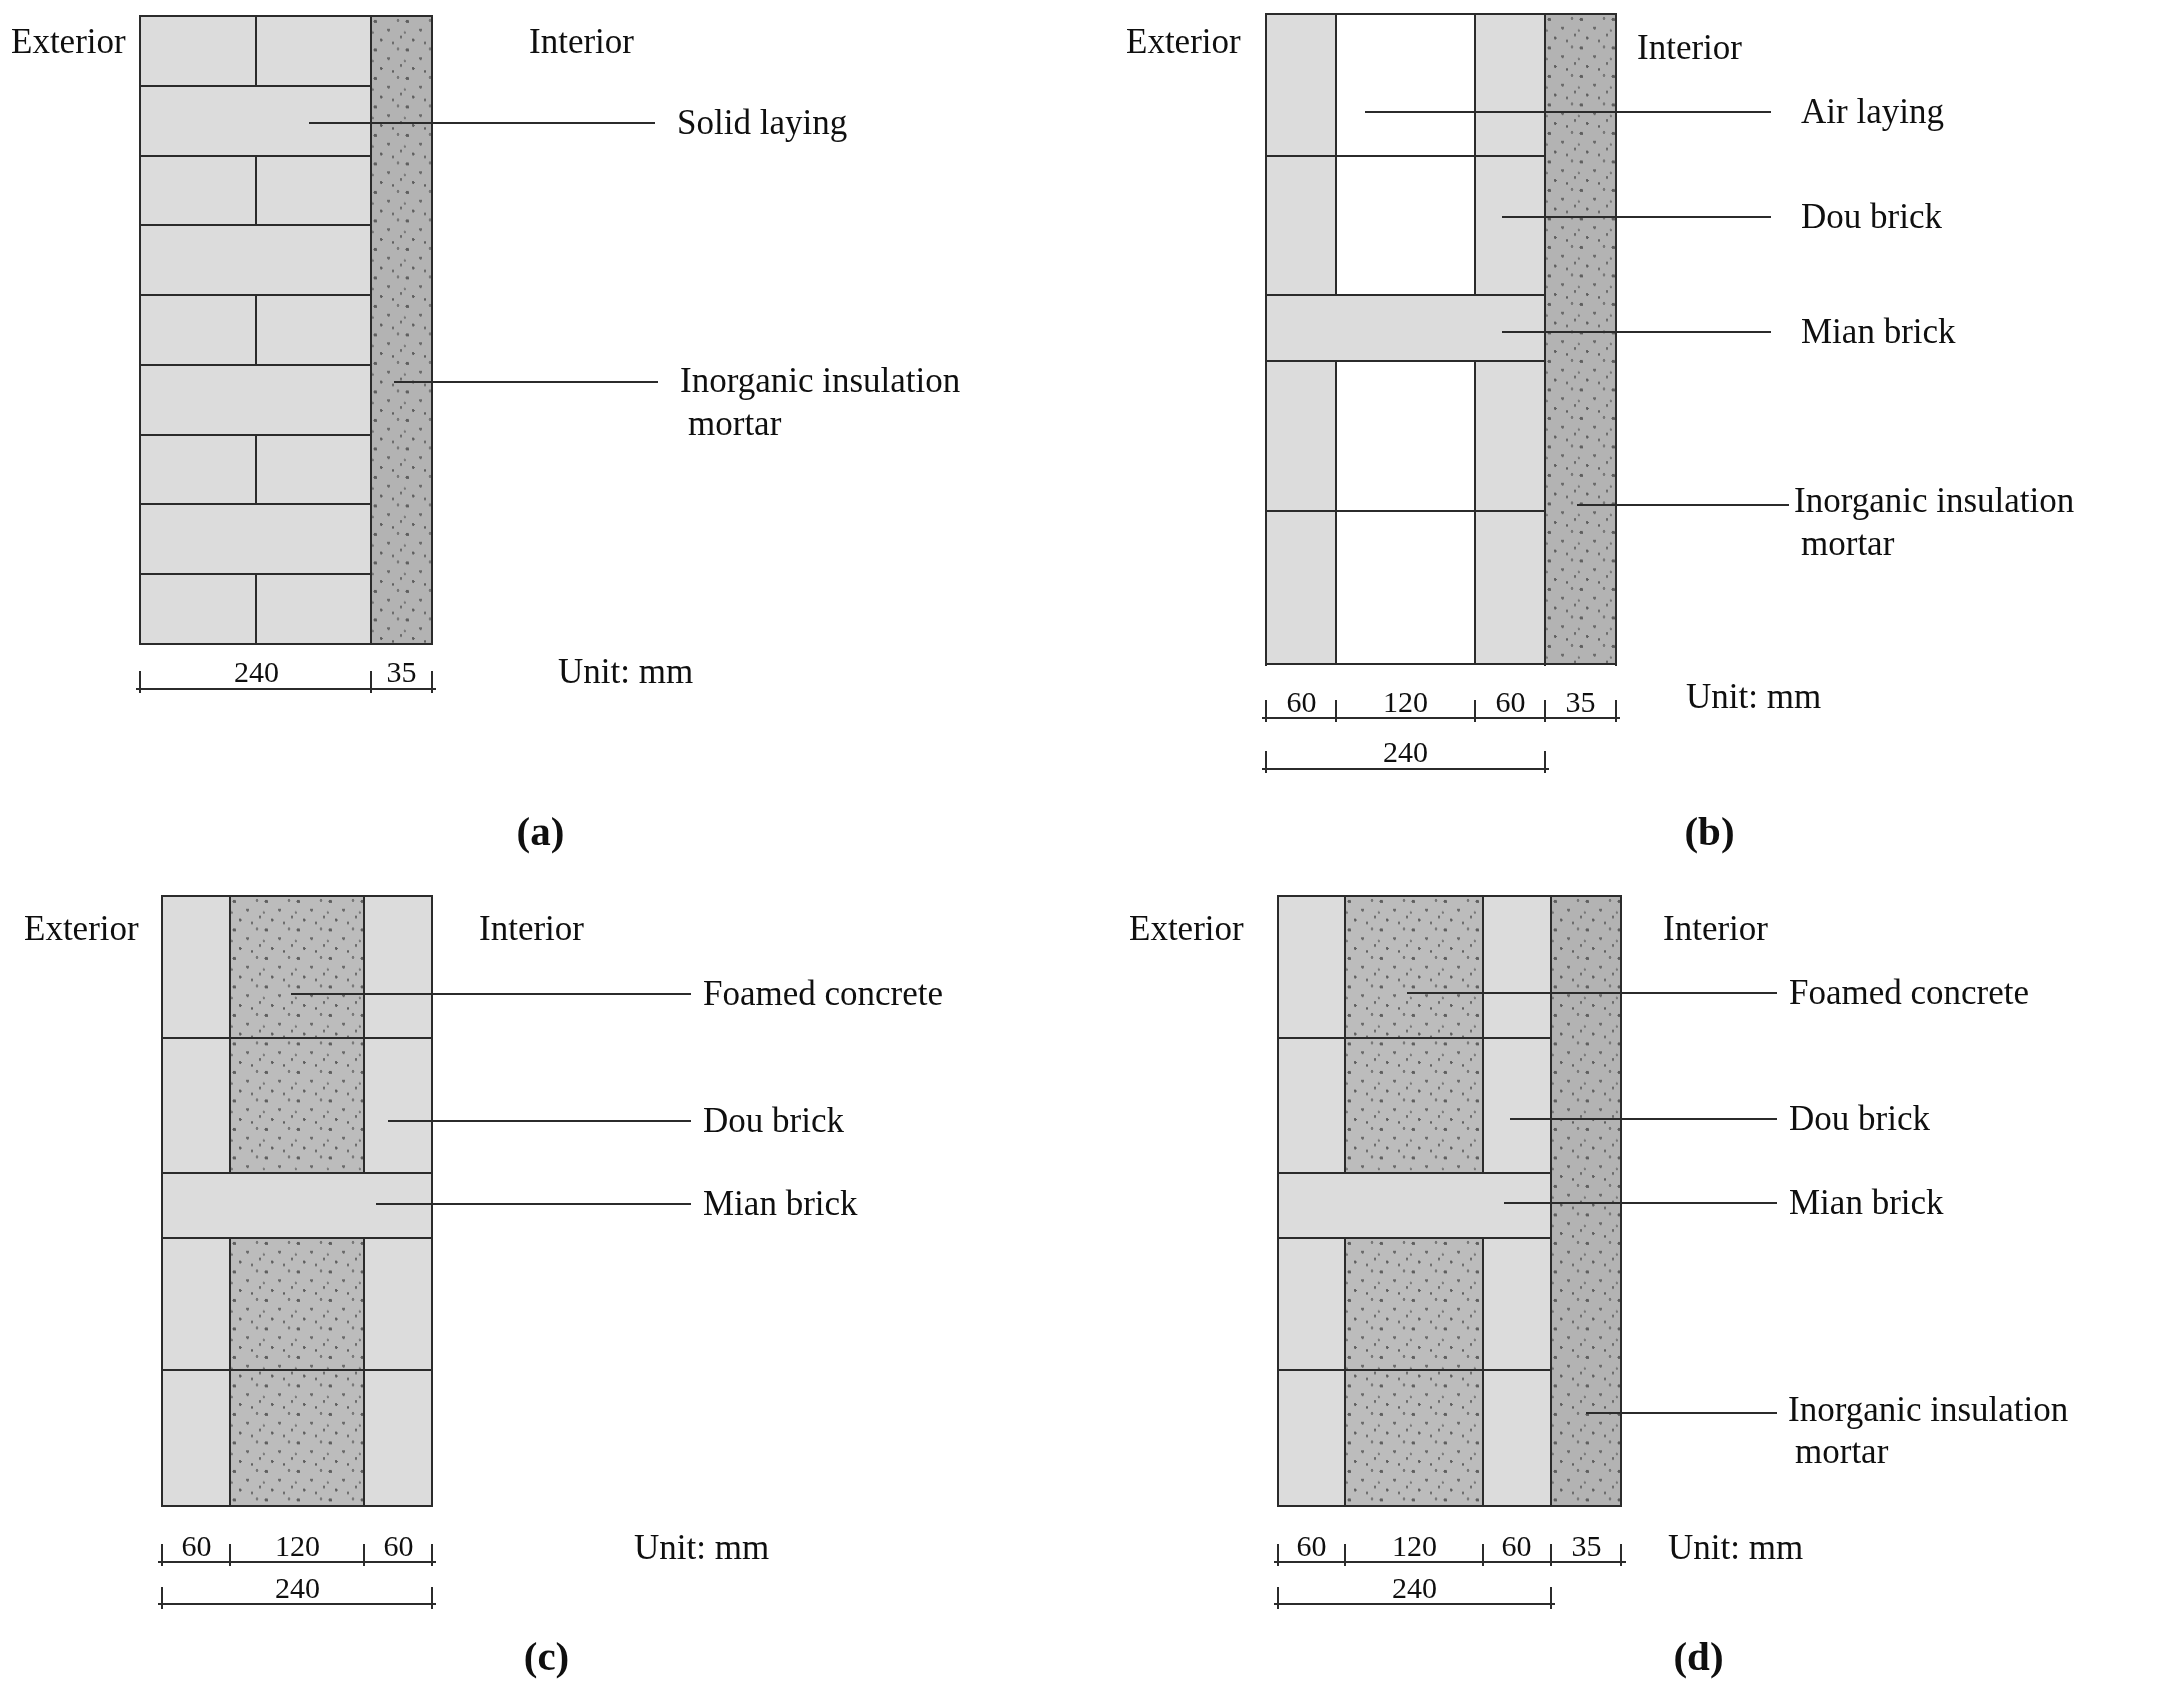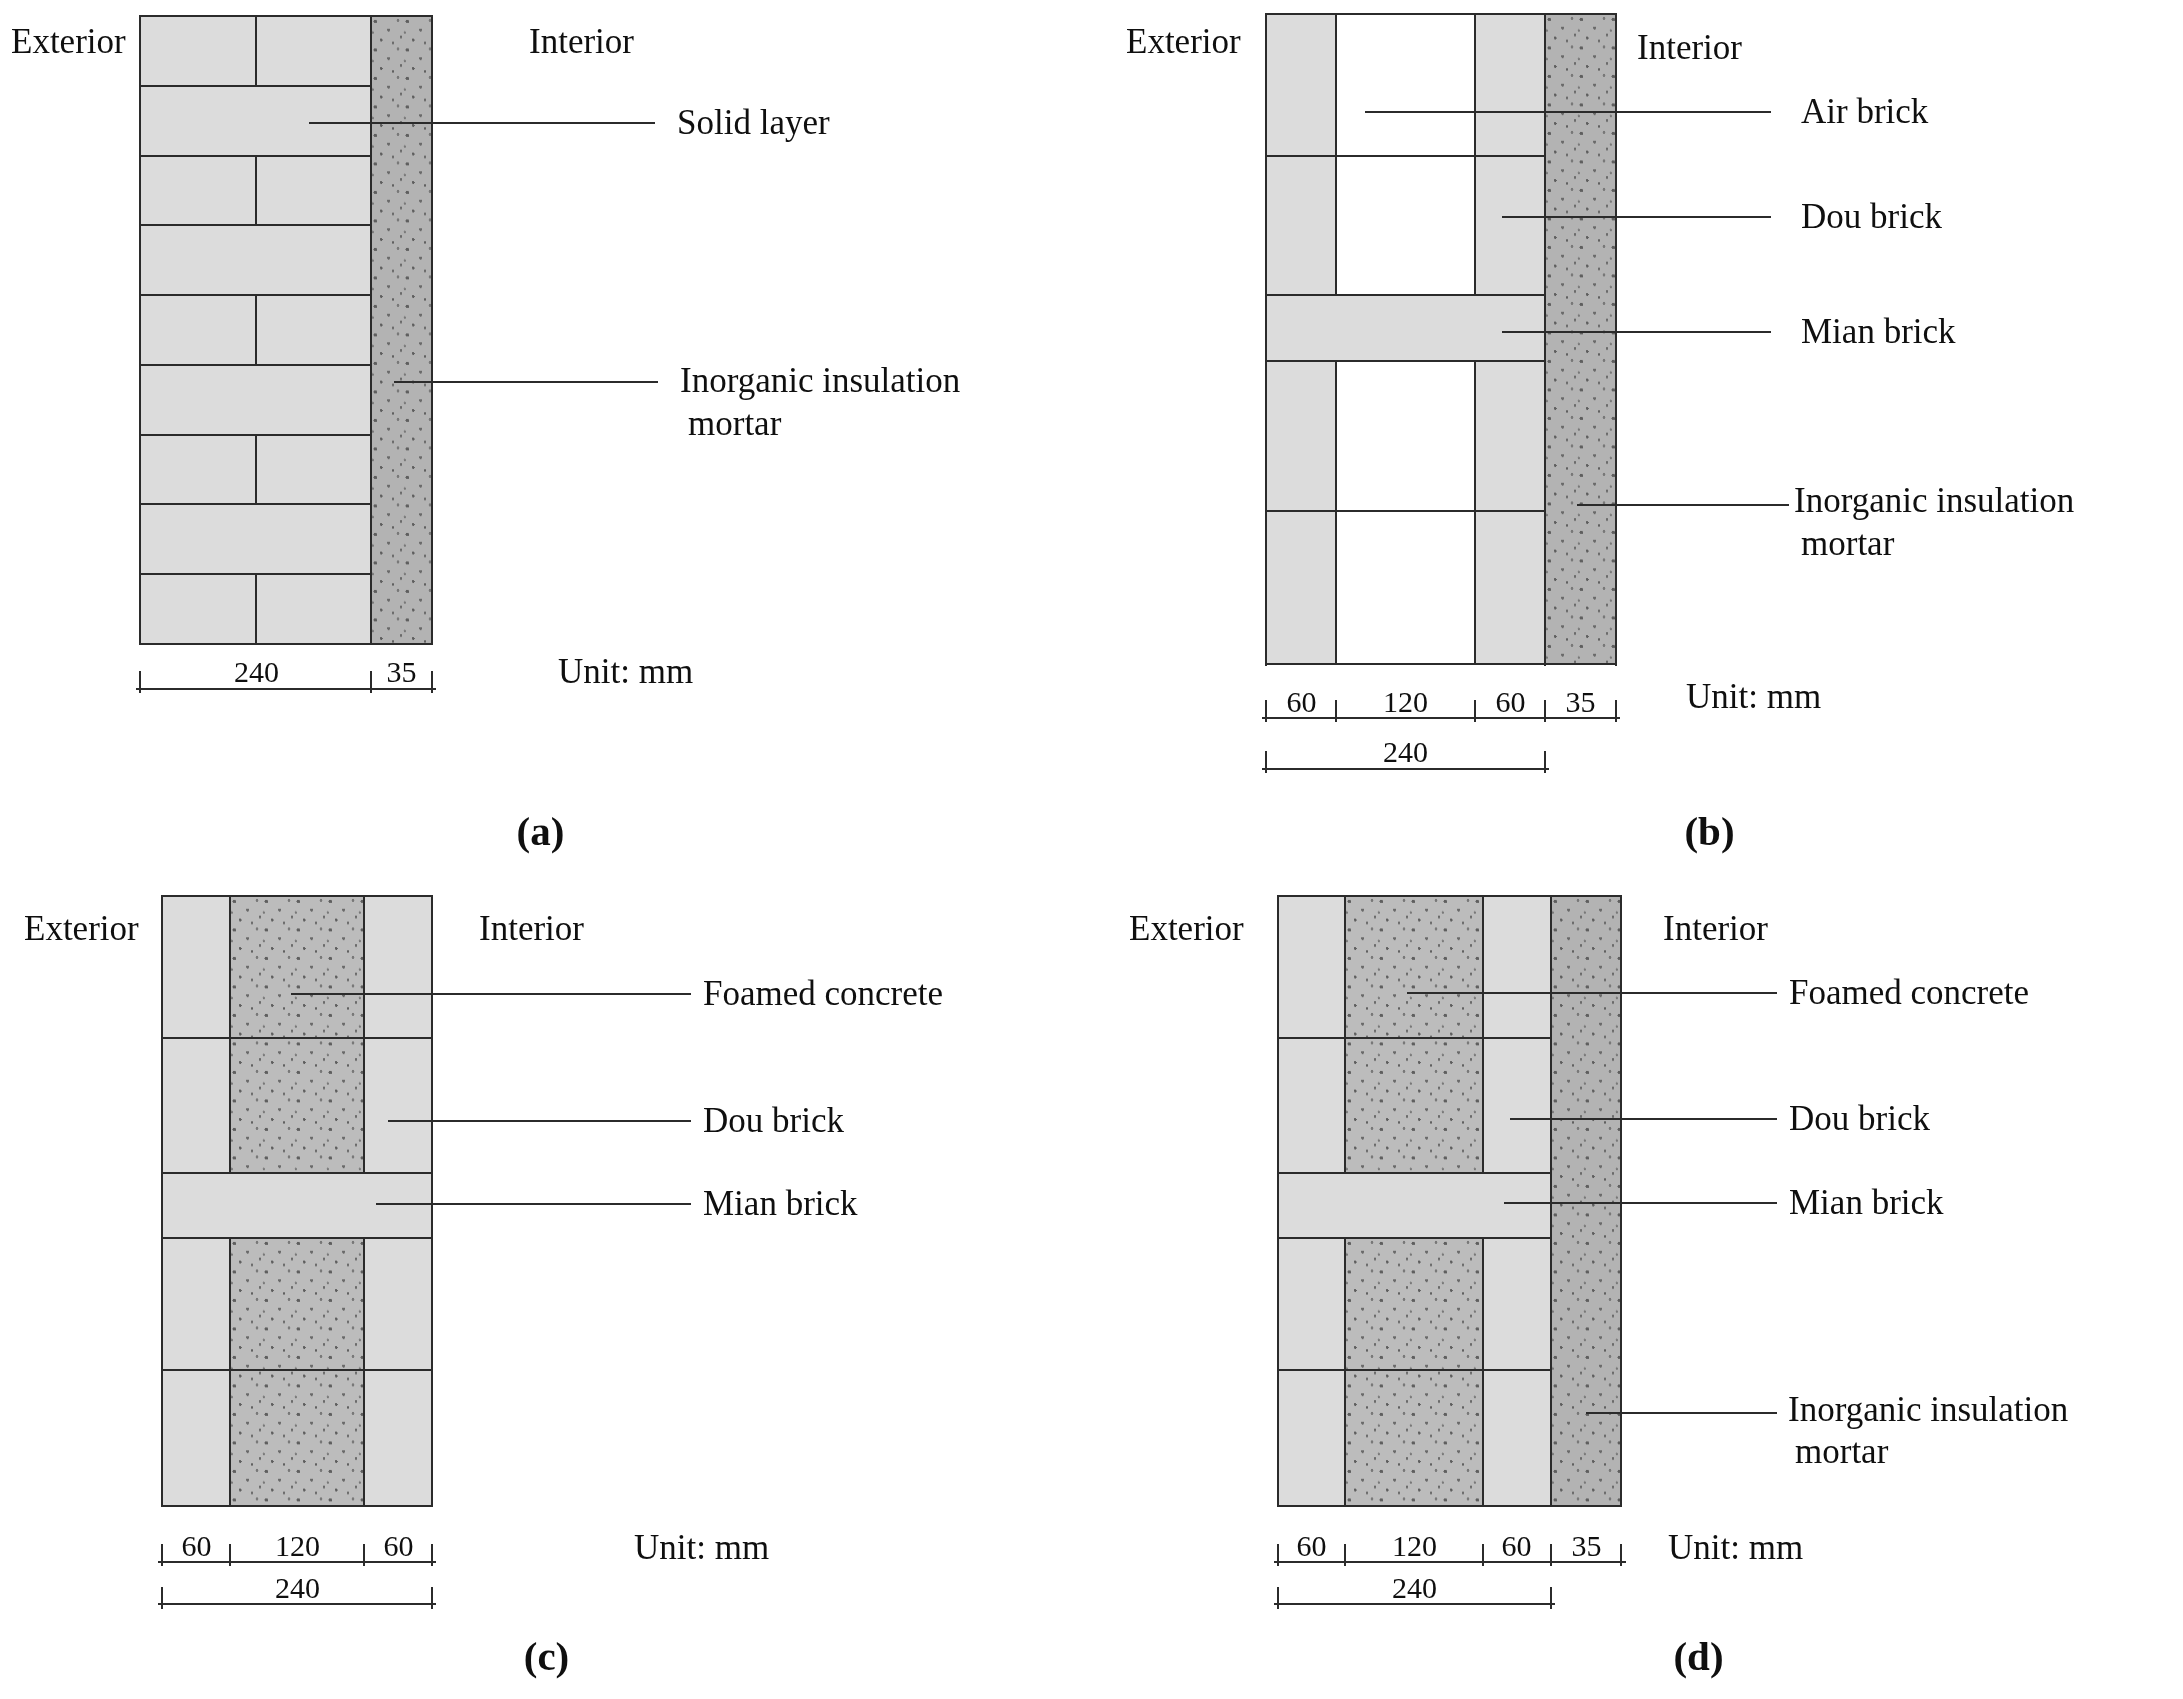--- a/index.html
+++ b/index.html
@@ -52,21 +52,21 @@
     <div class="box" style="left: 141px; top: 573px; width: 230px; height: 2.4px; background: rgb(43, 43, 43);"></div>
     <div class="box" style="left: 255px; top: 16.4px; width: 2.4px; height: 70px; background: rgb(43, 43, 43);"></div>
     <div class="box" style="left: 255px; top: 156px; width: 2.4px; height: 70px; background: rgb(43, 43, 43);"></div>
     <div class="box" style="left: 255px; top: 295px; width: 2.4px; height: 70px; background: rgb(43, 43, 43);"></div>
     <div class="box" style="left: 255px; top: 435px; width: 2.4px; height: 70px; background: rgb(43, 43, 43);"></div>
     <div class="box" style="left: 255px; top: 574px; width: 2.4px; height: 70px; background: rgb(43, 43, 43);"></div>
     <div class="box" style="left: 309px; top: 122px; width: 346px; height: 2.4px; background: rgb(43, 43, 43);"></div>
     <div class="box" style="left: 394px; top: 381px; width: 264px; height: 2.4px; background: rgb(43, 43, 43);"></div>
     <div class="txt" style="font-size: 35px; font-weight: normal; top: 24px; left: 11px;">Exterior</div>
     <div class="txt" style="font-size: 35px; font-weight: normal; top: 24px; left: 529px;">Interior</div>
-    <div class="txt" style="font-size: 35px; font-weight: normal; top: 105px; left: 677px;">Solid layer</div>
+    <div class="txt" style="font-size: 35px; font-weight: normal; top: 105px; left: 677px;">Solid laying</div>
     <div class="txt" style="font-size: 35px; font-weight: normal; top: 363px; left: 680px;">Inorganic insulation</div>
     <div class="txt" style="font-size: 35px; font-weight: normal; top: 406px; left: 688px;">mortar</div>
     <div class="box" style="left: 136px; top: 688px; width: 300px; height: 2.4px; background: rgb(43, 43, 43);"></div>
     <div class="box" style="left: 139px; top: 671px; width: 2.4px; height: 22px; background: rgb(43, 43, 43);"></div>
     <div class="box" style="left: 370px; top: 671px; width: 2.4px; height: 22px; background: rgb(43, 43, 43);"></div>
     <div class="box" style="left: 431px; top: 671px; width: 2.4px; height: 22px; background: rgb(43, 43, 43);"></div>
     <div class="txt" style="font-size: 30px; font-weight: normal; top: 657px; left: 135px; width: 243px; text-align: center;">240</div>
     <div class="txt" style="font-size: 30px; font-weight: normal; top: 657px; left: 280px; width: 243px; text-align: center;">35</div>
     <div class="txt" style="font-size: 35px; font-weight: normal; top: 654px; left: 558px;">Unit: mm</div>
     <div class="txt" style="font-size: 41px; font-weight: bold; top: 811px; left: 419px; width: 243px; text-align: center;">(a)</div>
@@ -87,21 +87,21 @@
     <div class="box" style="left: 1266px; top: 155px; width: 279px; height: 2.4px; background: rgb(43, 43, 43);"></div>
     <div class="box" style="left: 1266px; top: 294px; width: 279px; height: 2.4px; background: rgb(43, 43, 43);"></div>
     <div class="box" style="left: 1266px; top: 360px; width: 279px; height: 2.4px; background: rgb(43, 43, 43);"></div>
     <div class="box" style="left: 1266px; top: 510px; width: 279px; height: 2.4px; background: rgb(43, 43, 43);"></div>
     <div class="box" style="left: 1365px; top: 111px; width: 406px; height: 2.4px; background: rgb(43, 43, 43);"></div>
     <div class="box" style="left: 1502px; top: 216px; width: 269px; height: 2.4px; background: rgb(43, 43, 43);"></div>
     <div class="box" style="left: 1502px; top: 331px; width: 269px; height: 2.4px; background: rgb(43, 43, 43);"></div>
     <div class="box" style="left: 1577px; top: 504px; width: 212px; height: 2.4px; background: rgb(43, 43, 43);"></div>
     <div class="txt" style="font-size: 35px; font-weight: normal; top: 24px; left: 1126px;">Exterior</div>
     <div class="txt" style="font-size: 35px; font-weight: normal; top: 30px; left: 1637px;">Interior</div>
-    <div class="txt" style="font-size: 35px; font-weight: normal; top: 94px; left: 1801px;">Air brick</div>
+    <div class="txt" style="font-size: 35px; font-weight: normal; top: 94px; left: 1801px;">Air laying</div>
     <div class="txt" style="font-size: 35px; font-weight: normal; top: 199px; left: 1801px;">Dou brick</div>
     <div class="txt" style="font-size: 35px; font-weight: normal; top: 314px; left: 1801px;">Mian brick</div>
     <div class="txt" style="font-size: 35px; font-weight: normal; top: 483px; left: 1794px;">Inorganic insulation</div>
     <div class="txt" style="font-size: 35px; font-weight: normal; top: 526px; left: 1801px;">mortar</div>
     <div class="box" style="left: 1262px; top: 717px; width: 358px; height: 2.4px; background: rgb(43, 43, 43);"></div>
     <div class="box" style="left: 1265px; top: 700px; width: 2.4px; height: 22px; background: rgb(43, 43, 43);"></div>
     <div class="box" style="left: 1335px; top: 700px; width: 2.4px; height: 22px; background: rgb(43, 43, 43);"></div>
     <div class="box" style="left: 1474px; top: 700px; width: 2.4px; height: 22px; background: rgb(43, 43, 43);"></div>
     <div class="box" style="left: 1544px; top: 700px; width: 2.4px; height: 22px; background: rgb(43, 43, 43);"></div>
     <div class="box" style="left: 1615px; top: 700px; width: 2.4px; height: 22px; background: rgb(43, 43, 43);"></div>

